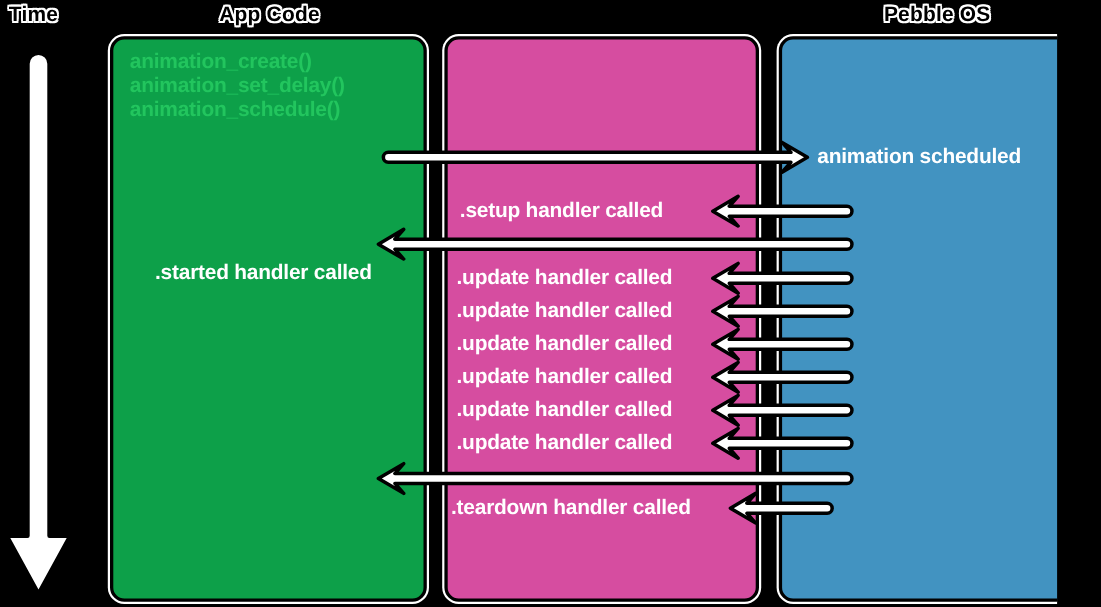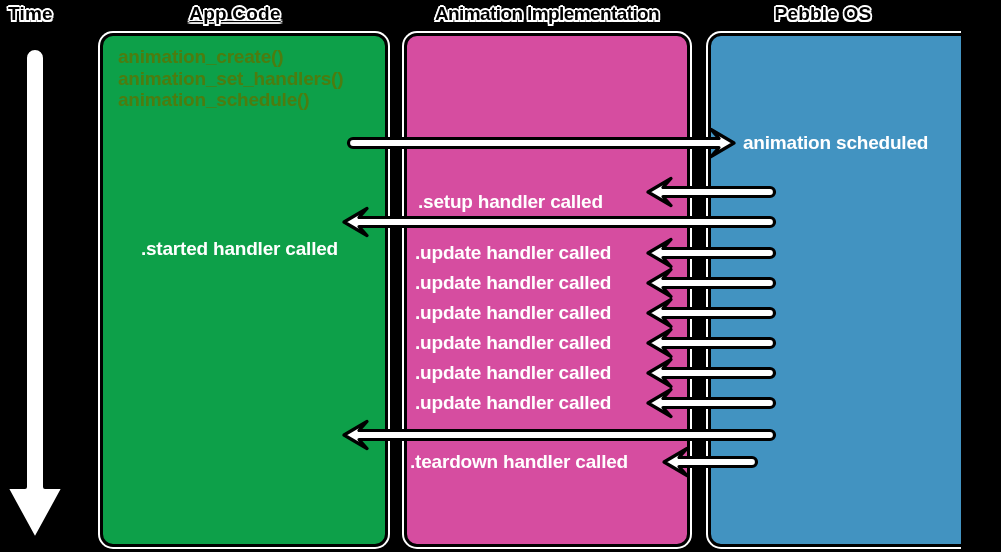--- a/index.html
+++ b/index.html
@@ -14,21 +14,21 @@
   }
   .hdr{
     position:absolute;top:2px;height:24px;line-height:24px;
     font-size:19px;font-weight:bold;color:#000;letter-spacing:.2px;
     text-shadow:-1.5px -1.5px 0 #fff,1.5px -1.5px 0 #fff,-1.5px 1.5px 0 #fff,
       1.5px 1.5px 0 #fff,0 -1.6px 0 #fff,0 1.6px 0 #fff,-1.6px 0 0 #fff,1.6px 0 0 #fff;
     text-align:center;white-space:nowrap;
   }
   .calls{
     position:absolute;left:118px;top:46px;width:266px;
-    font-size:19px;font-weight:bold;color:#4d7c0f;line-height:21.5px;
+    font-size:19px;font-weight:bold;color:#22c55e;line-height:21.5px;
     letter-spacing:-.2px;white-space:nowrap;
   }
   .evt{
     position:absolute;height:26px;line-height:26px;
     font-size:19px;font-weight:bold;color:#fff;
     letter-spacing:-.2px;white-space:nowrap;
   }
   .evt.right{text-align:right;margin-top:27px;}
   svg.overlay{position:absolute;left:0;top:0;pointer-events:none;}
 </style>
@@ -50,33 +50,32 @@
       <path d="M 648 313 L 671 299.5 L 663 308.5 L 770 308.5 A 4.5 4.5 0 0 1 770 317.5 L 663 317.5 L 671 326.5 Z" fill="#FFFFFF" stroke="#000000" stroke-width="3.2" stroke-linejoin="round"></path>
       <path d="M 648 343 L 671 329.5 L 663 338.5 L 770 338.5 A 4.5 4.5 0 0 1 770 347.5 L 663 347.5 L 671 356.5 Z" fill="#FFFFFF" stroke="#000000" stroke-width="3.2" stroke-linejoin="round"></path>
       <path d="M 648 373 L 671 359.5 L 663 368.5 L 770 368.5 A 4.5 4.5 0 0 1 770 377.5 L 663 377.5 L 671 386.5 Z" fill="#FFFFFF" stroke="#000000" stroke-width="3.2" stroke-linejoin="round"></path>
       <path d="M 648 403 L 671 389.5 L 663 398.5 L 770 398.5 A 4.5 4.5 0 0 1 770 407.5 L 663 407.5 L 671 416.5 Z" fill="#FFFFFF" stroke="#000000" stroke-width="3.2" stroke-linejoin="round"></path>
       <path d="M 344 435 L 367 421.5 L 359 430.5 L 770 430.5 A 4.5 4.5 0 0 1 770 439.5 L 359 439.5 L 367 448.5 Z" fill="#FFFFFF" stroke="#000000" stroke-width="3.2" stroke-linejoin="round"></path>
       <path d="M 664 462 L 687 448.5 L 679 457.5 L 752 457.5 A 4.5 4.5 0 0 1 752 466.5 L 679 466.5 L 687 475.5 Z" fill="#FFFFFF" stroke="#000000" stroke-width="3.2" stroke-linejoin="round"></path>
       <path d="M 25 58 A 10 10 0 0 1 45 58 L 45 487 L 64 487 L 35 540 L 6 487 L 25 487 Z" fill="#FFFFFF" stroke="#000000" stroke-width="4" stroke-linejoin="round"></path>
     </svg>
 
   <div class="hdr" style="left:8px;text-align:left;">Time</div>
-  <div class="hdr" style="left:91px;width:288px;text-decoration:underline;">App Code</div>
-  <div class="hdr" style="left:404px;width:286px;letter-spacing:-.6px;">Animation Implementation</div>
-  <div class="hdr" style="left:679px;width:288px;text-align:center;">Pebble OS</div>
+  <div class="hdr" style="left:101px;width:288px;">App Code</div>
+  <div class="hdr" style="left:708px;width:288px;text-align:center;">Pebble OS</div>
 
   <div class="calls">
     <div>animation_create()</div>
-    <div>animation_set_handlers()</div>
+    <div>animation_set_delay()</div>
     <div>animation_schedule()</div>
   </div>
 
   <div class="evt right" style="left:100px;width:238px;top:209px;">.started handler called</div>
 
-  <div class="evt" style="left:418px;top:189px;">.setup handler called</div>
+  <div class="evt" style="left:418px;top:179px;">.setup handler called</div>
   <div class="evt" style="left:415px;top:240px;">.update handler called</div>
   <div class="evt" style="left:415px;top:270px;">.update handler called</div>
   <div class="evt" style="left:415px;top:300px;">.update handler called</div>
   <div class="evt" style="left:415px;top:330px;">.update handler called</div>
   <div class="evt" style="left:415px;top:360px;">.update handler called</div>
   <div class="evt" style="left:415px;top:390px;">.update handler called</div>
   <div class="evt" style="left:743px;top:130px;">animation scheduled</div>
 
   <div class="evt" style="left:410px;top:449px;">.teardown handler called</div>
 

